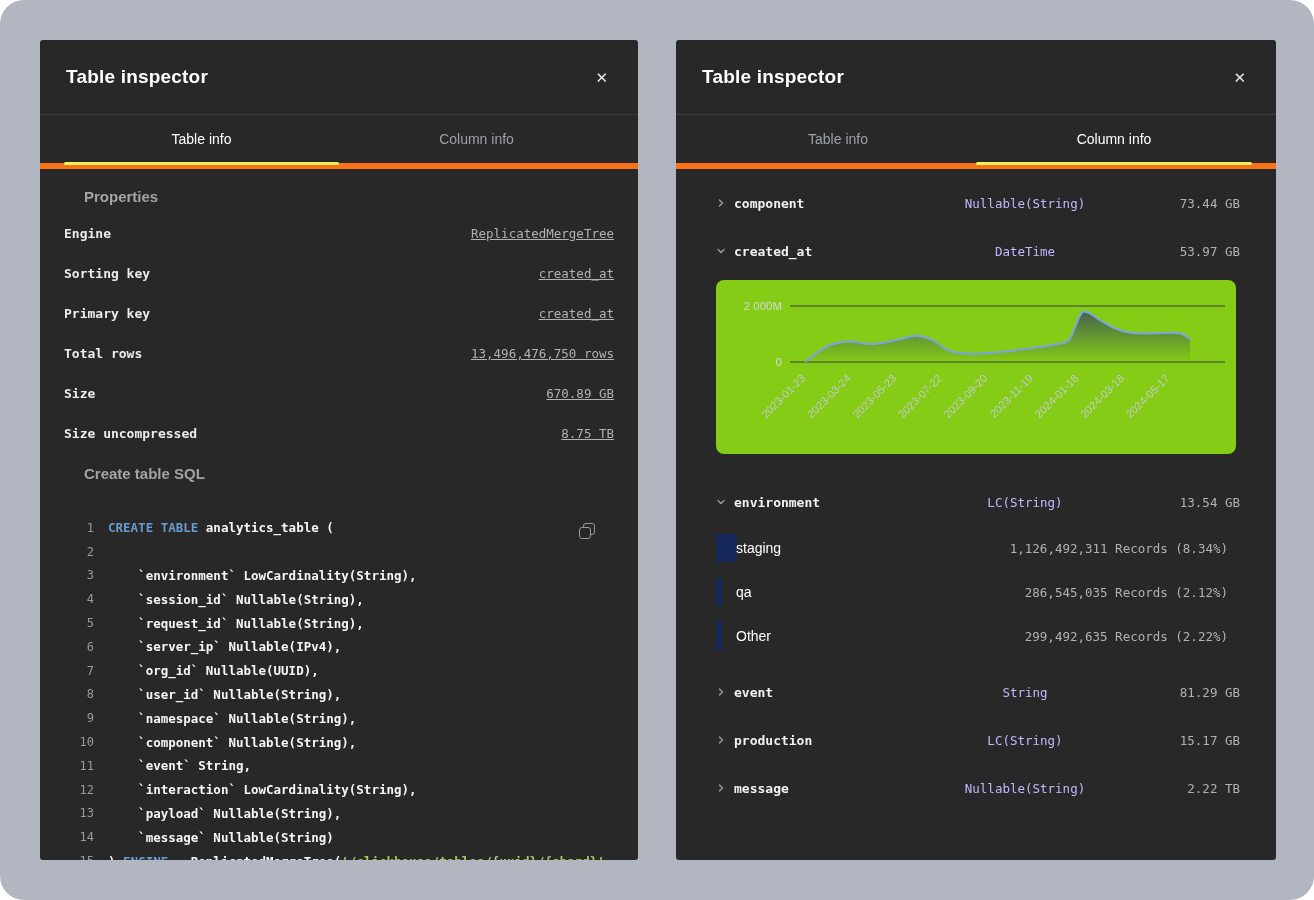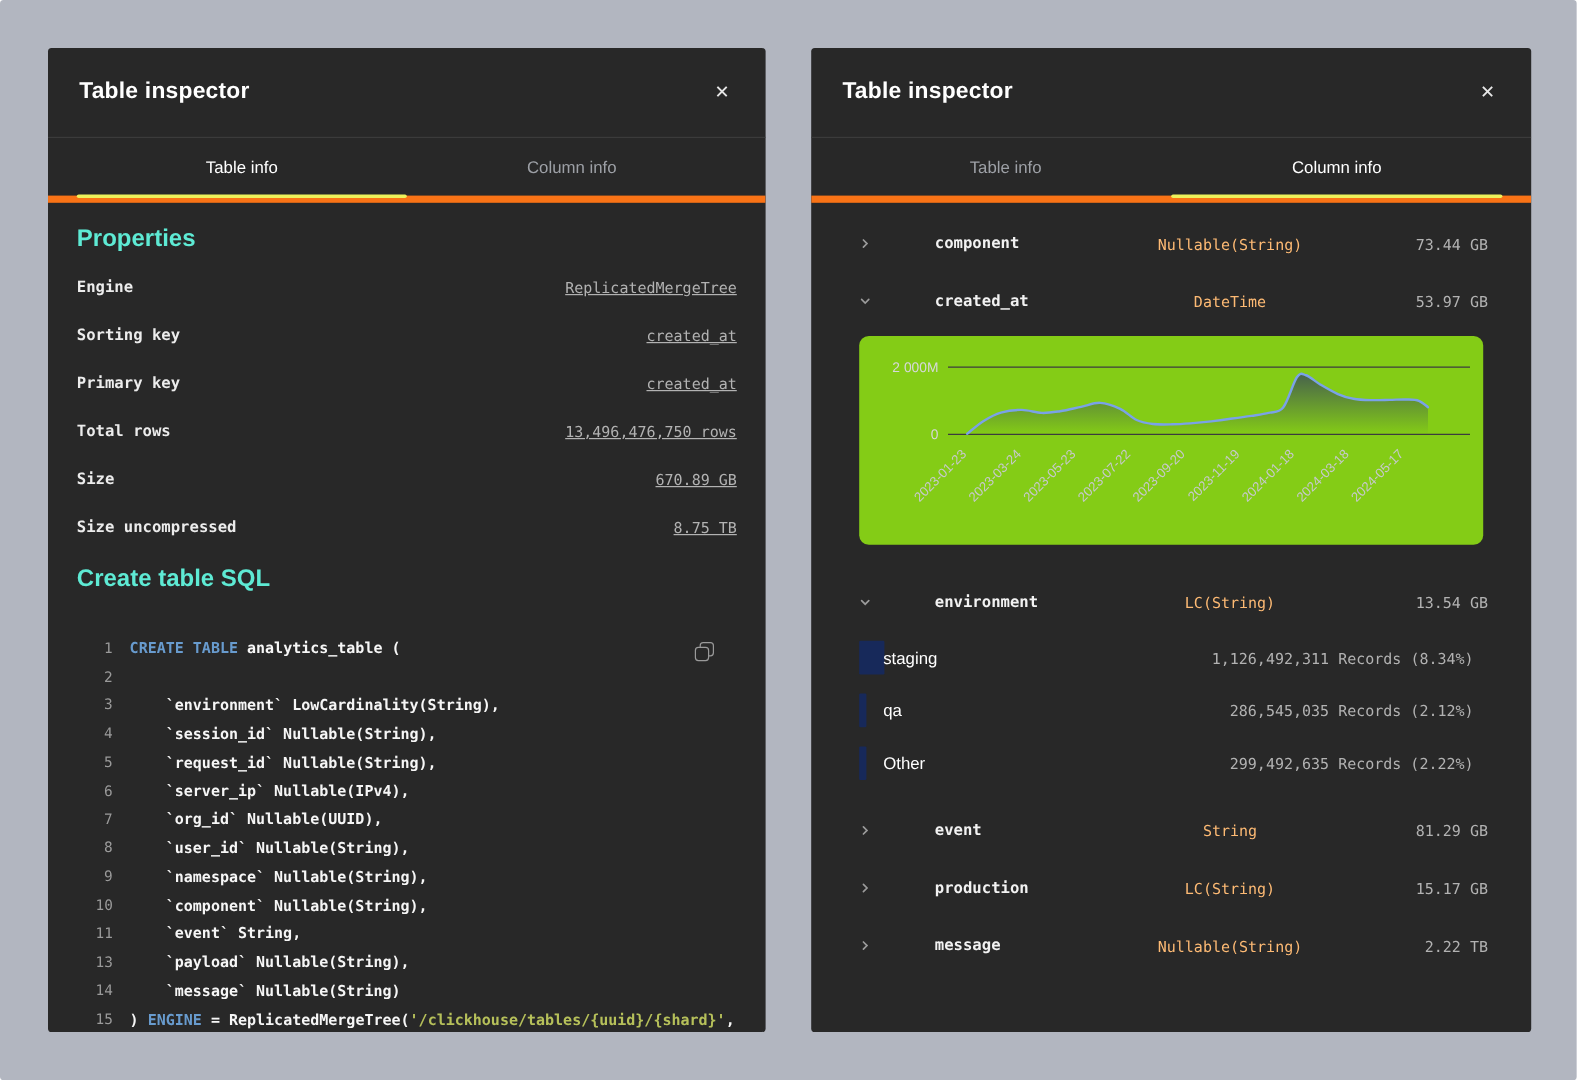--- a/index.html
+++ b/index.html
@@ -1,37 +1,37 @@
 <!DOCTYPE html>
 <html style="--page-bg: #b2b6c0; --panel-bg: #282828; --accent: #edf15a; --bar-navy: #17295a;"><head>
 <meta charset="utf-8">
 <style>
   html,body{margin:0;padding:0;width:1314px;height:900px;background:#ffffff;overflow:hidden;}
   *{box-sizing:border-box;}
-  .canvas{position:relative;width:1314px;height:900px;background:var(--page-bg,#b2b6c0);border-radius:3px;overflow:hidden;
+  .canvas{position:relative;width:1314px;height:900px;background:var(--page-bg,#b2b6c0);border-radius:24px;overflow:hidden;
           font-family:"Liberation Sans",sans-serif;}
   .panel{position:absolute;top:40px;height:820px;background:var(--panel-bg,#282828);border-radius:3px;overflow:hidden;}
   .panel.left{left:40px;width:598px;}
   .panel.right{left:676px;width:600px;}
 
   .panel-header{height:75px;display:flex;align-items:center;justify-content:space-between;
                 padding:0 26px;border-bottom:1px solid #3b3b3b;}
   .panel-title{font-size:19px;font-weight:700;color:#ffffff;letter-spacing:.2px;}
   .close-btn{color:#e8e8e8;font-size:15px;line-height:1;cursor:pointer;background:none;border:none;padding:4px;}
 
   .tabs{display:flex;height:54px;padding:0 24px;border-bottom:6px solid #f97316;}
   .tab{flex:1;display:flex;align-items:center;justify-content:center;color:#9da0a6;
        font-size:14px;position:relative;cursor:pointer;}
   .tab.active{color:#ffffff;}
   .tab.active::after{content:'';position:absolute;left:0;right:0;bottom:-2px;height:3px;
        background:var(--accent,#edf15a);border-radius:2px;}
 
   .content{padding:0 24px;}
 
-  .section-heading{font-size:20px;font-weight:700;color:#5eead4;}
+  .section-heading{font-size:15px;font-weight:700;color:#a3a3a3;margin-left:20px;}
   .props-heading{margin-top:19px;}
   .props-rows{margin-top:8px;}
   .prop-row{height:40px;display:flex;align-items:center;justify-content:space-between;}
   .prop-label{font-family:"DejaVu Sans Mono",monospace;font-size:13px;font-weight:700;color:#ececec;}
   .prop-value{font-family:"DejaVu Sans Mono",monospace;font-size:12.5px;color:#b2b2b2;text-decoration:underline;}
 
   .sql-heading{margin-top:12px;}
   .sql-block{margin-top:34px;position:relative;}
   .copy-btn{position:absolute;right:16px;top:4px;width:22px;height:22px;background:none;border:none;cursor:pointer;padding:0;}
   .copy-icon{position:relative;display:block;width:16px;height:16px;margin:0 auto;}
@@ -44,22 +44,22 @@
   .line-no{width:30px;flex:none;text-align:right;margin-right:14px;color:#9a9a9a;
        font-family:"DejaVu Sans Mono",monospace;font-size:12px;}
   .code{font-family:"DejaVu Sans Mono",monospace;font-size:12.5px;font-weight:700;color:#f6f6f6;white-space:pre;}
   .tok-kw{color:#689bce;}
   .tok-str{color:#b6c05a;}
 
   .col-content{padding-top:10px;}
   .col-row{height:48px;display:grid;grid-template-columns:34px 1fr 1fr 130px;align-items:center;cursor:pointer;}
   .chev{padding-left:16px;color:#9b9b9b;}
   .chev svg{display:block;}
-  .col-name{font-family:"DejaVu Sans Mono",monospace;font-size:13px;font-weight:700;color:#f2f2f2;margin-left:45px;}
-  .col-type{font-family:"DejaVu Sans Mono",monospace;font-size:12.5px;color:#fdba74;text-align:center;}
+  .col-name{font-family:"DejaVu Sans Mono",monospace;font-size:13px;font-weight:700;color:#f2f2f2;}
+  .col-type{font-family:"DejaVu Sans Mono",monospace;font-size:12.5px;color:#c4b5fd;text-align:center;}
   .col-size{font-family:"DejaVu Sans Mono",monospace;font-size:12.5px;color:#b2b2b2;text-align:right;padding-right:12px;}
 
   .chart-card{margin:5px 16px 0;height:174px;background:#84cc16;border-radius:8px;position:relative;overflow:hidden;}
   .chart-card + .col-row{margin-top:24px;}
 
   .env-row{height:44px;position:relative;display:flex;align-items:center;}
   .env-bar{position:absolute;left:16px;top:8px;height:28px;background:var(--bar-navy,#17295a);border-radius:1px;}
   .env-label{position:relative;margin-left:36px;font-size:14px;color:#ffffff;}
   .env-records{position:absolute;right:24px;font-family:"DejaVu Sans Mono",monospace;font-size:12.5px;color:#b2b2b2;}
   .env-gap{height:10px;}
@@ -153,20 +153,24 @@
               <span class="line-no">9</span>
               <span class="code"><span>    `namespace` Nullable(String),</span></span>
             </div>
             <div class="sql-line">
               <span class="line-no">10</span>
               <span class="code"><span>    `component` Nullable(String),</span></span>
             </div>
             <div class="sql-line">
               <span class="line-no">11</span>
               <span class="code"><span>    `event` String,</span></span>
+            </div>
+            <div class="sql-line">
+              <span class="line-no">12</span>
+              <span class="code"><span>    `interaction` LowCardinality(String),</span></span>
             </div>
             <div class="sql-line">
               <span class="line-no">13</span>
               <span class="code"><span>    `payload` Nullable(String),</span></span>
             </div>
             <div class="sql-line">
               <span class="line-no">14</span>
               <span class="code"><span>    `message` Nullable(String)</span></span>
             </div>
             <div class="sql-line">

